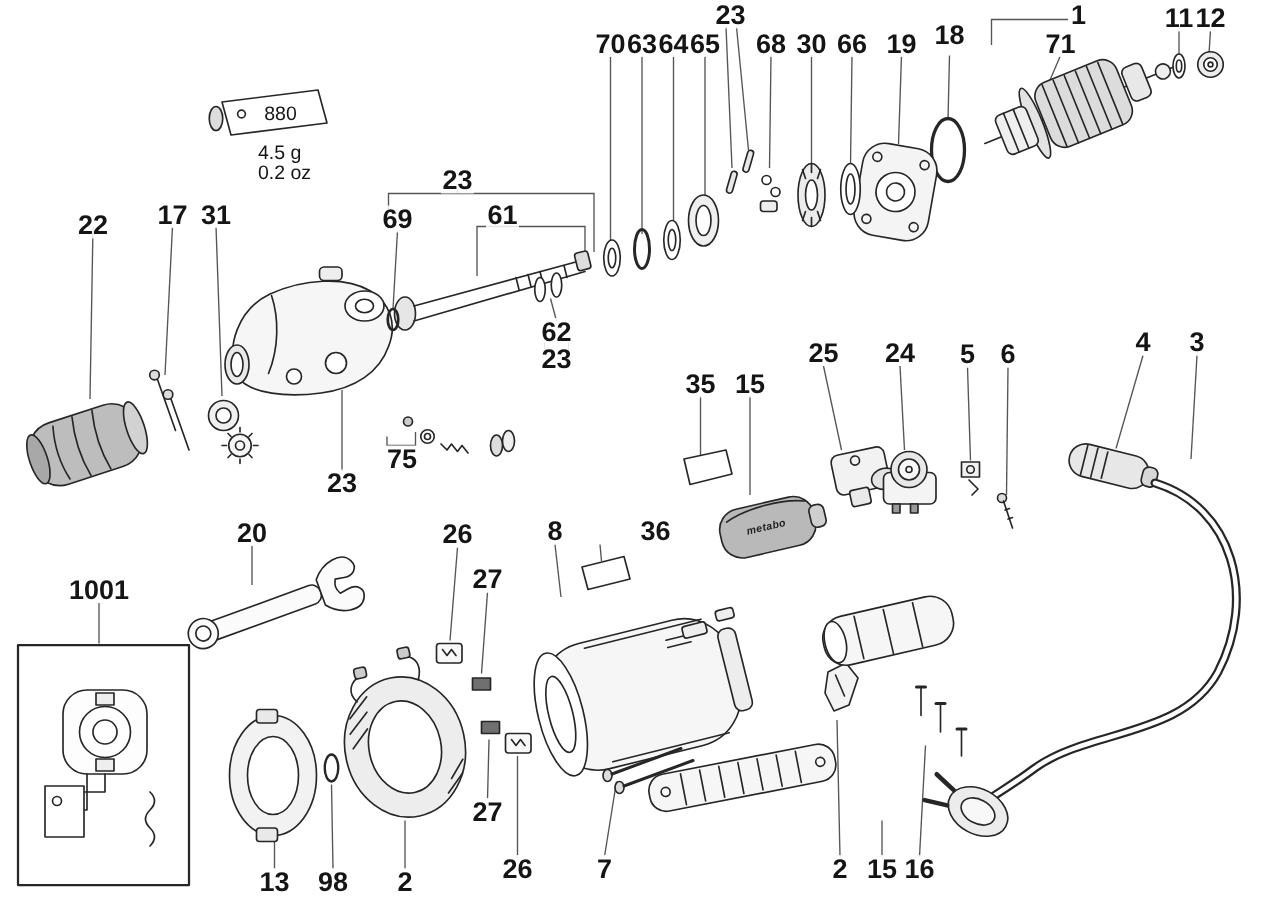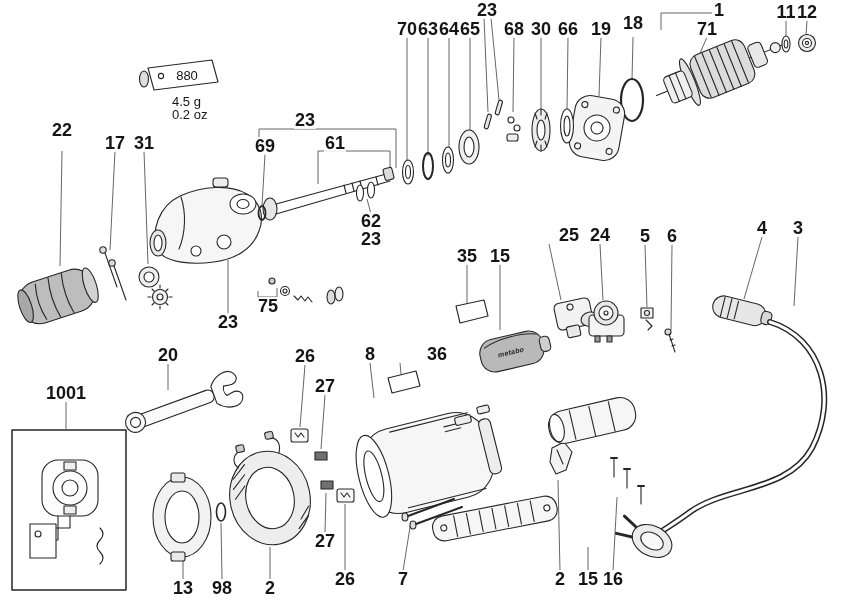--- a/index.html
+++ b/index.html
@@ -432,33 +432,33 @@
       <span class="callout" style="left: 470px; top: 29px;">65</span>
       <span class="callout" style="left: 514px; top: 29px;">68</span>
       <span class="callout" style="left: 541px; top: 29px;">30</span>
       <span class="callout" style="left: 568px; top: 29px;">66</span>
       <span class="callout" style="left: 601px; top: 29px;">19</span>
       <span class="callout" style="left: 633px; top: 23px;">18</span>
       <span class="callout" style="left: 707px; top: 29px;">71</span>
       <span class="callout" style="left: 719px; top: 10px;">1</span>
       <span class="callout" style="left: 786px; top: 12px;">11</span>
       <span class="callout" style="left: 807px; top: 12px;">12</span>
-      <span class="callout" style="left: 62px; top: 130px;">22</span>
+      <span class="callout" style="left: 62px; top: 150px;">22</span>
       <span class="callout" style="left: 115px; top: 143px;">17</span>
       <span class="callout" style="left: 144px; top: 143px;">31</span>
       <span class="callout" style="left: 305px; top: 120px;">23</span>
       <span class="callout" style="left: 265px; top: 146px;">69</span>
       <span class="callout" style="left: 335px; top: 143px;">61</span>
       <span class="callout" style="left: 371px; top: 221px;">62</span>
       <span class="callout" style="left: 371px; top: 239px;">23</span>
       <span class="callout" style="left: 268px; top: 306px;">75</span>
       <span class="callout" style="left: 228px; top: 322px;">23</span>
       <span class="callout" style="left: 467px; top: 256px;">35</span>
       <span class="callout" style="left: 500px; top: 256px;">15</span>
-      <span class="callout" style="left: 549px; top: 235px; margin-left: 20px;">25</span>
+      <span class="callout" style="left: 549px; top: 235px;">25</span>
       <span class="callout" style="left: 600px; top: 235px;">24</span>
       <span class="callout" style="left: 645px; top: 236px;">5</span>
       <span class="callout" style="left: 672px; top: 236px;">6</span>
       <span class="callout" style="left: 762px; top: 228px;">4</span>
       <span class="callout" style="left: 798px; top: 228px;">3</span>
       <span class="callout" style="left: 168px; top: 355px;">20</span>
       <span class="callout" style="left: 305px; top: 356px;">26</span>
       <span class="callout" style="left: 325px; top: 386px;">27</span>
       <span class="callout" style="left: 370px; top: 354px;">8</span>
       <span class="callout" style="left: 400px; top: 354px; margin-left: 37px;">36</span>

